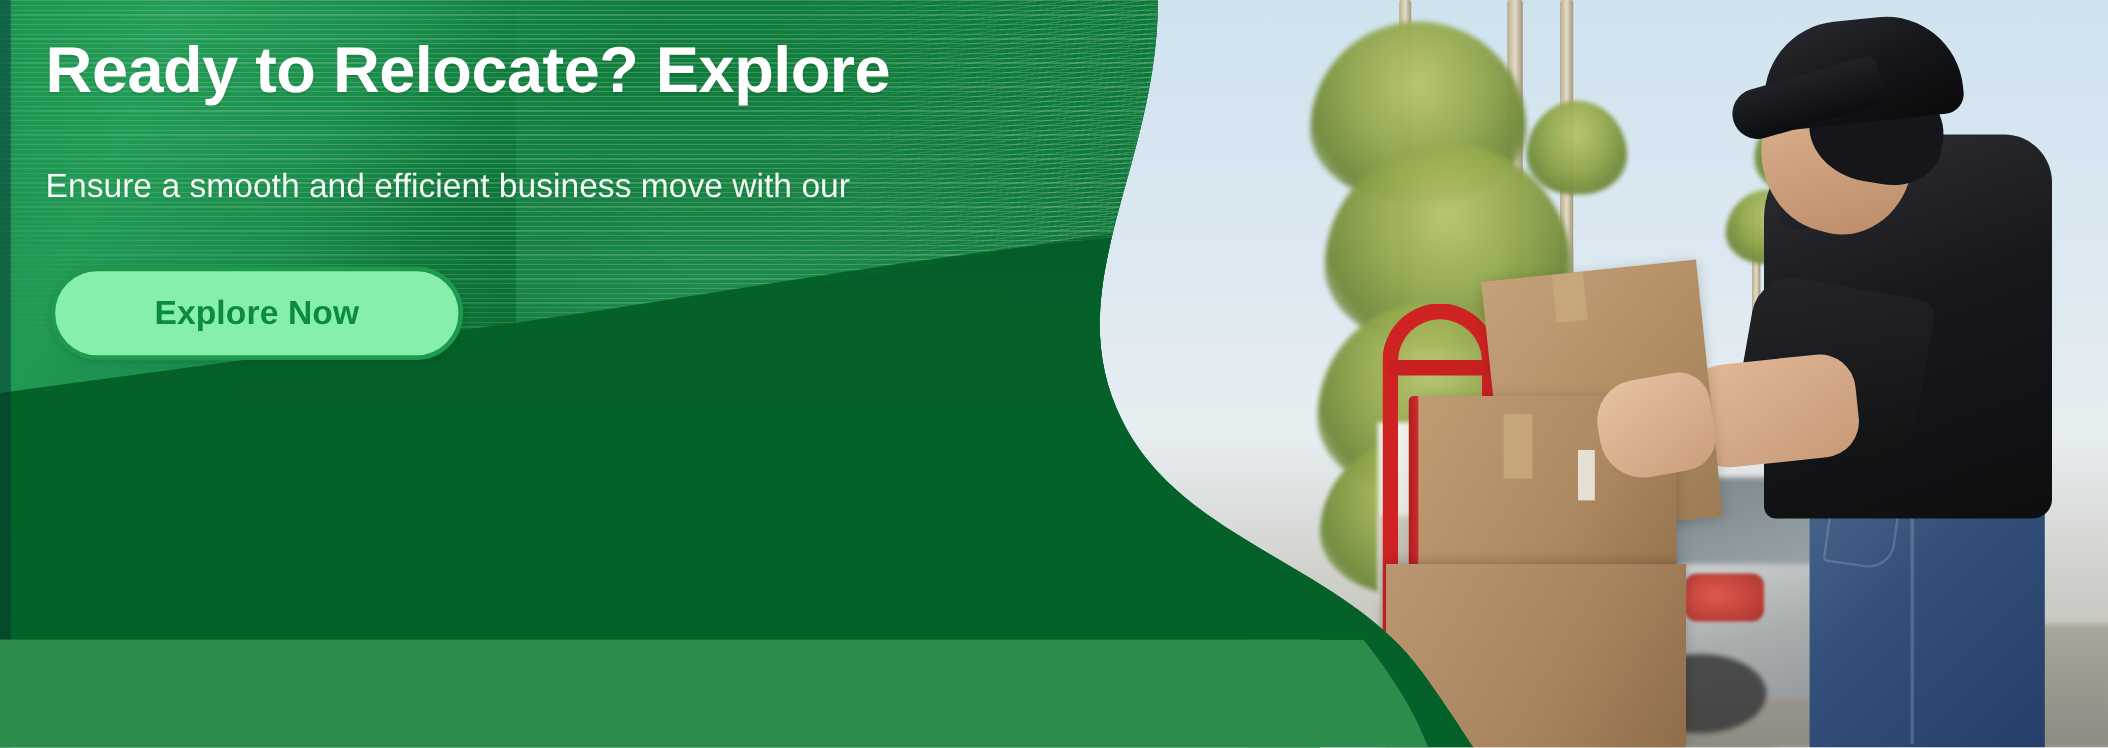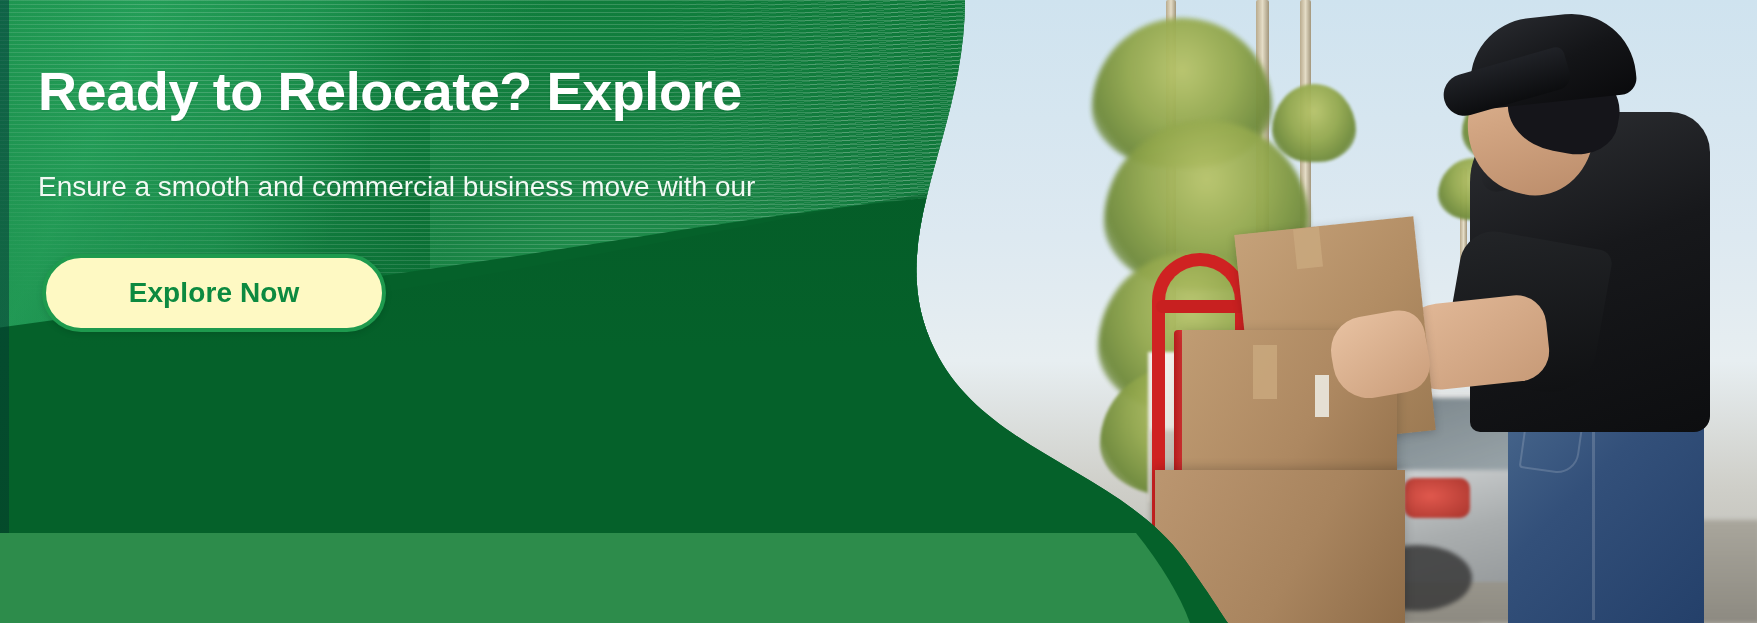--- a/index.html
+++ b/index.html
@@ -149,37 +149,37 @@
     -webkit-mask-image:radial-gradient(ellipse 470px 400px at 72% 26%, #000 40%, rgba(0,0,0,0) 92%);
   }
 
   
   .bottom-band{position:absolute;left:0;top:533px;width:1100px;height:90px;background:#2D8C4B;}
   .bottom-band-curve{position:absolute;left:1040px;top:533px;width:180px;height:90px;
     background:#2D8C4B;
     clip-path: path("M0,0 L96,0 C120,30 140,62 150,90 L0,90 Z");}
 
   
-  .content{position:absolute;left:0;top:0;width:1000px;height:533px;padding:56px 0 0 38px;}
+  .content{position:absolute;left:0;top:0;width:1000px;height:533px;padding:24px 0 0 38px;}
   .headline{
     margin:0;color:#ffffff;font-weight:700;
     font-size:54px;line-height:1.30;letter-spacing:-.4px;
     text-shadow:0 1px 2px rgba(0,0,0,.10);
     max-width:820px;
   }
   .subtext{
     margin:42px 0 0 0;color:#f2faf4;font-weight:400;
     font-size:28px;line-height:1.34;max-width:900px;
     text-shadow:0 1px 2px rgba(0,0,0,.12);
   }
   .cta{
     display:inline-flex;align-items:center;justify-content:center;
     margin-top:48px;margin-left:4px;
     width:344px;height:78px;
-    background:#fef9c3;color:#0C8A40;
+    background:#86efac;color:#0C8A40;
     font-size:28px;font-weight:700;letter-spacing:.1px;
     border:4px solid #1E9A4E;border-radius:44px;
     cursor:pointer;outline:none;
     font-family:"Liberation Sans", sans-serif;
     box-shadow:0 2px 6px rgba(0,0,0,.12);
   }
 </style>
 </head>
 <body>
 
@@ -254,19 +254,19 @@
 
   <div class="bottom-band"></div>
   <div class="bottom-band-curve"></div>
 
   <div class="content">
     <h1 class="headline">
       <span>Ready to Relocate? Explore</span><br>
     </h1>
 
     <p class="subtext">
-      <span>Ensure a smooth and commercial business move with our</span><br>
+      <span>Ensure a smooth and efficient business move with our</span><br>
     </p>
 
     <button class="cta" type="button">Explore Now</button>
   </div>
 
 </div>
 
 </body></html>

